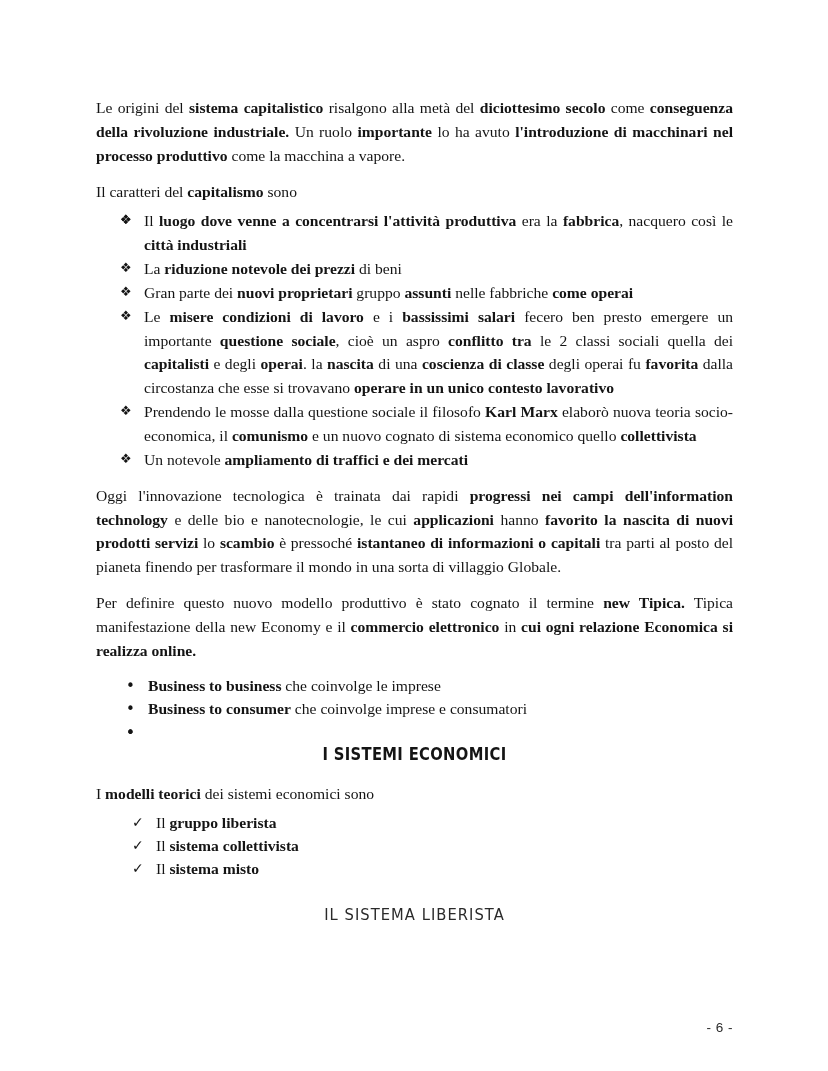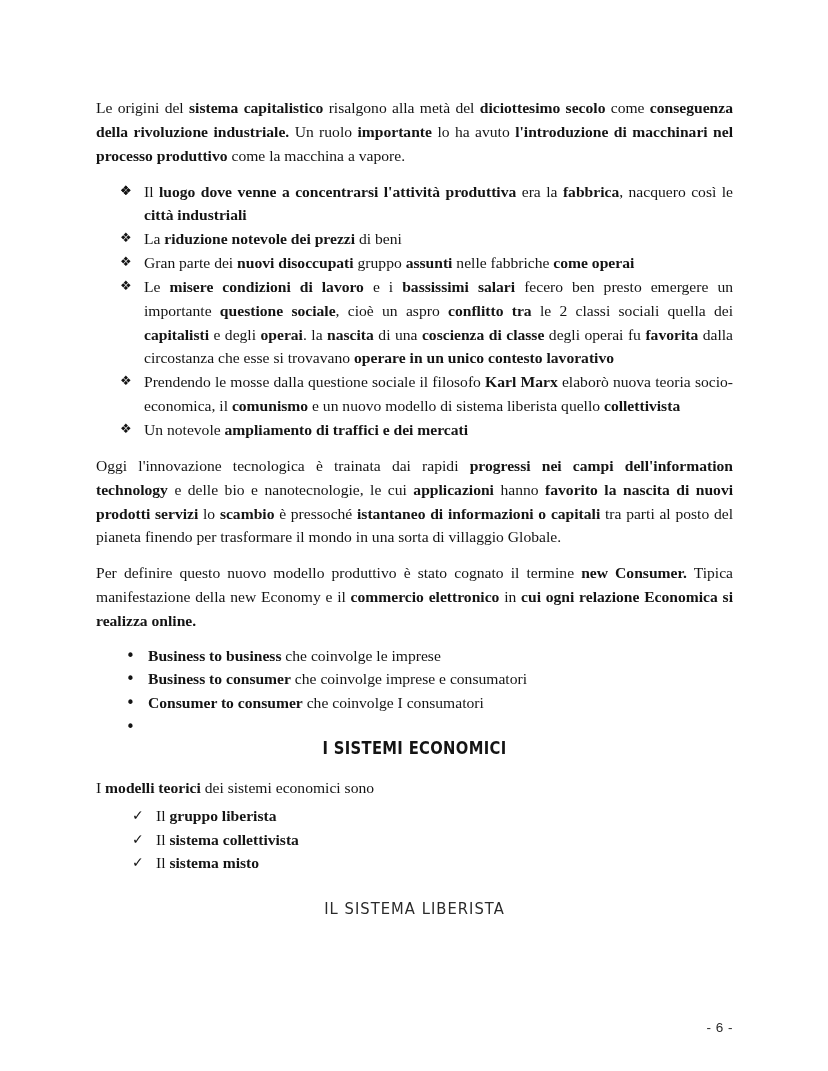--- a/index.html
+++ b/index.html
@@ -131,40 +131,41 @@
     letter-spacing: 0.5px;
   }
 </style>
 </head>
 <body>
 
 <div class="page">
 
   <p class="para"><span>Le origini del </span><b>sistema capitalistico</b><span> risalgono alla metà del </span><b>diciottesimo secolo</b><span> come </span><b>conseguenza della rivoluzione industriale.</b><span> Un ruolo </span><b>importante</b><span> lo ha avuto </span><b>l'introduzione di macchinari nel processo produttivo</b><span> come la macchina a vapore.</span></p>
 
+  <p class="para para-tight"><span>Il caratteri del </span><b>capitalismo</b><span> sono</span></p>
 
   <ul class="diamond-list">
       <li><span class="marker">❖</span></li>
       <li><span class="marker">❖</span><span><span> Il </span><b>luogo dove venne a concentrarsi l'attività produttiva</b><span> era la </span><b>fabbrica</b><span>, nacquero così le </span><b>città industriali</b></span></li>
       <li><span class="marker">❖</span><span><span> La </span><b>riduzione notevole dei prezzi</b><span> di beni</span></span></li>
-      <li><span class="marker">❖</span><span><span> Gran parte dei </span><b>nuovi disoccupati</b><span> gruppo </span><b>assunti</b><span> nelle fabbriche </span><b>come operai</b></span></li>
+      <li><span class="marker">❖</span><span><span> Gran parte dei </span><b>nuovi proprietari</b><span> gruppo </span><b>assunti</b><span> nelle fabbriche </span><b>come operai</b></span></li>
       <li><span class="marker">❖</span><span><span> Le </span><b>misere condizioni di lavoro</b><span> e i </span><b>bassissimi salari</b><span> fecero ben presto emergere un importante </span><b>questione sociale</b><span>, cioè un aspro </span><b>conflitto tra</b><span> le 2 classi sociali quella dei </span><b>capitalisti</b><span> e degli </span><b>operai</b><span>. la </span><b>nascita</b><span> di una </span><b>coscienza di classe</b><span> degli operai fu </span><b>favorita</b><span> dalla circostanza che esse si trovavano </span><b>operare in un unico contesto lavorativo</b></span></li>
-      <li><span class="marker">❖</span><span><span> Prendendo le mosse dalla questione sociale il filosofo </span><b>Karl Marx</b><span> elaborò nuova teoria socio-economica, il </span><b>comunismo</b><span> e un nuovo modello di sistema liberista quello </span><b>collettivista</b></span></li>
+      <li><span class="marker">❖</span><span><span> Prendendo le mosse dalla questione sociale il filosofo </span><b>Karl Marx</b><span> elaborò nuova teoria socio-economica, il </span><b>comunismo</b><span> e un nuovo cognato di sistema economico quello </span><b>collettivista</b></span></li>
       <li><span class="marker">❖</span><span><span> Un notevole </span><b>ampliamento di traffici e dei mercati</b></span></li>
     </ul>
 
   <p class="para"><span>Oggi l'innovazione tecnologica è trainata dai rapidi </span><b>progressi nei campi dell'information technology</b><span> e delle bio e nanotecnologie, le cui </span><b>applicazioni</b><span> hanno </span><b>favorito la nascita di nuovi prodotti servizi</b><span> lo </span><b>scambio</b><span> è pressoché </span><b>istantaneo di informazioni o capitali</b><span> tra parti al posto del pianeta finendo per trasformare il mondo in una sorta di villaggio Globale.</span></p>
 
-  <p class="para"><span>Per definire questo nuovo modello produttivo è stato cognato il termine </span><b>new Consumer.</b><span> Tipica manifestazione della new Economy e il </span><b>commercio elettronico</b><span> in </span><b>cui ogni relazione Economica si realizza online.</b></p>
+  <p class="para"><span>Per definire questo nuovo modello produttivo è stato cognato il termine </span><b>new Tipica.</b><span> Tipica manifestazione della new Economy e il </span><b>commercio elettronico</b><span> in </span><b>cui ogni relazione Economica si realizza online.</b></p>
 
 
   <ul class="round-list">
       <li><span class="marker">•</span><span><b>Business to business</b><span> che coinvolge le imprese</span></span></li>
       <li><span class="marker">•</span><span><b>Business to consumer</b><span> che coinvolge imprese e consumatori</span></span></li>
-      <li><span class="marker">•</span><span><b>Consumer to consumer</b><span> che coinvolge I consumatori</span></span></li>
+      <li><span class="marker">•</span></li>
       <li><span class="marker">•</span></li>
     </ul>
 
   <div class="heading-brush">I SISTEMI ECONOMICI</div>
 
   <p class="para para-tight"><span>I </span><b>modelli teorici</b><span> dei sistemi economici sono</span></p>
 
   <ul class="check-list">
       <li><span class="marker">✓</span><span><span>Il </span><b>gruppo liberista</b></span></li>
       <li><span class="marker">✓</span><span><span>Il </span><b>sistema collettivista</b></span></li>

